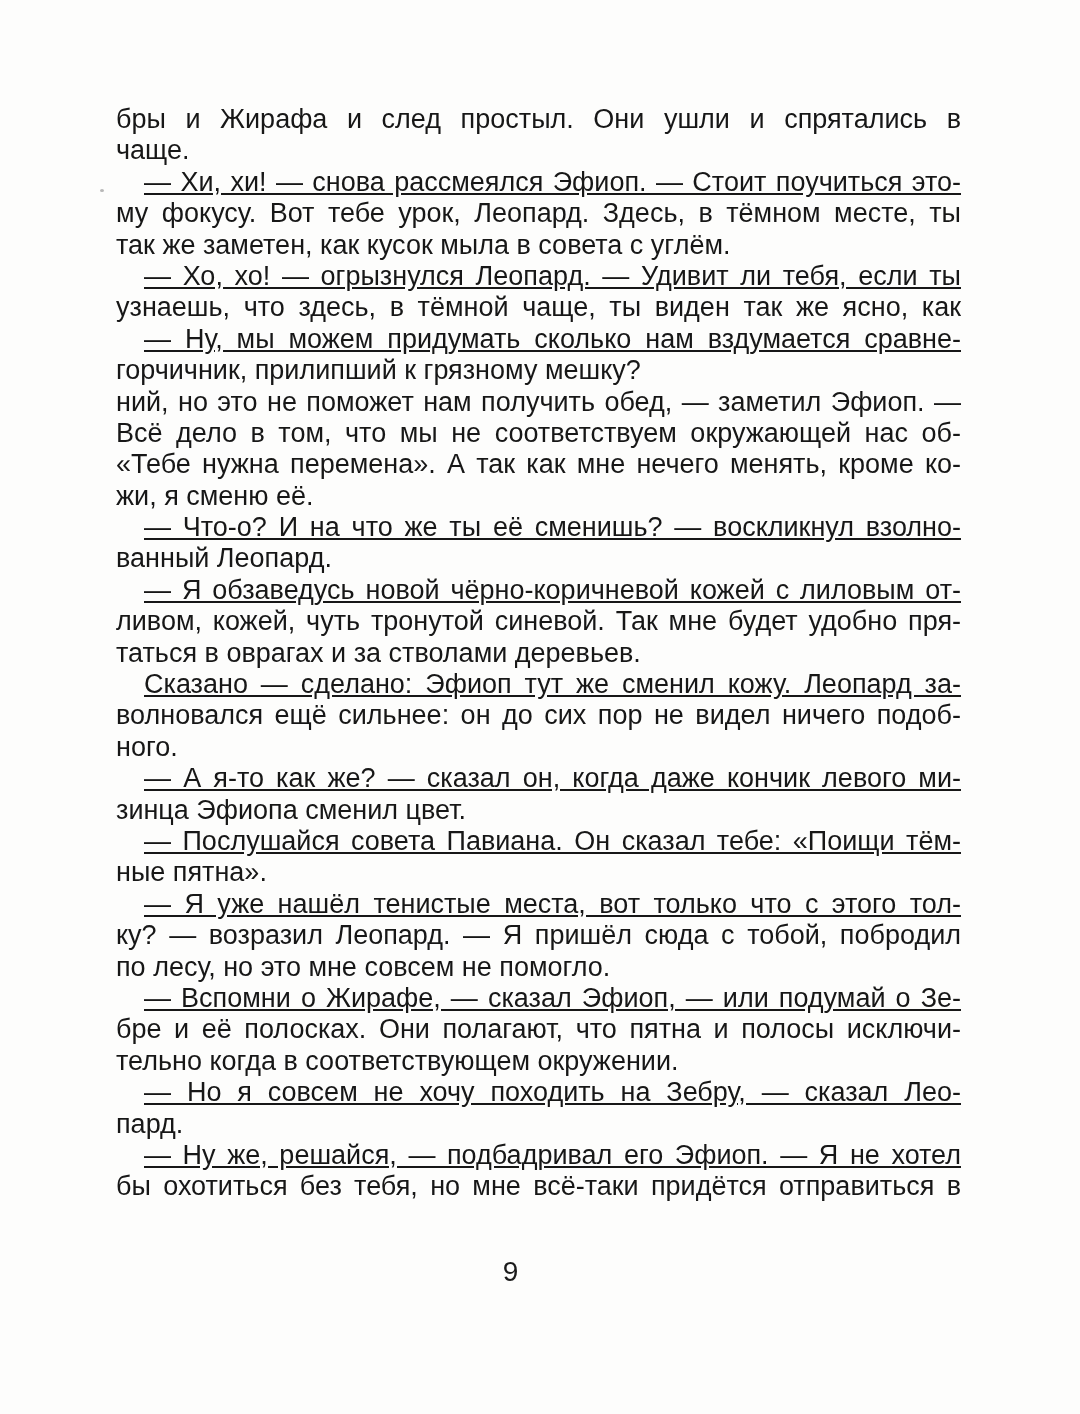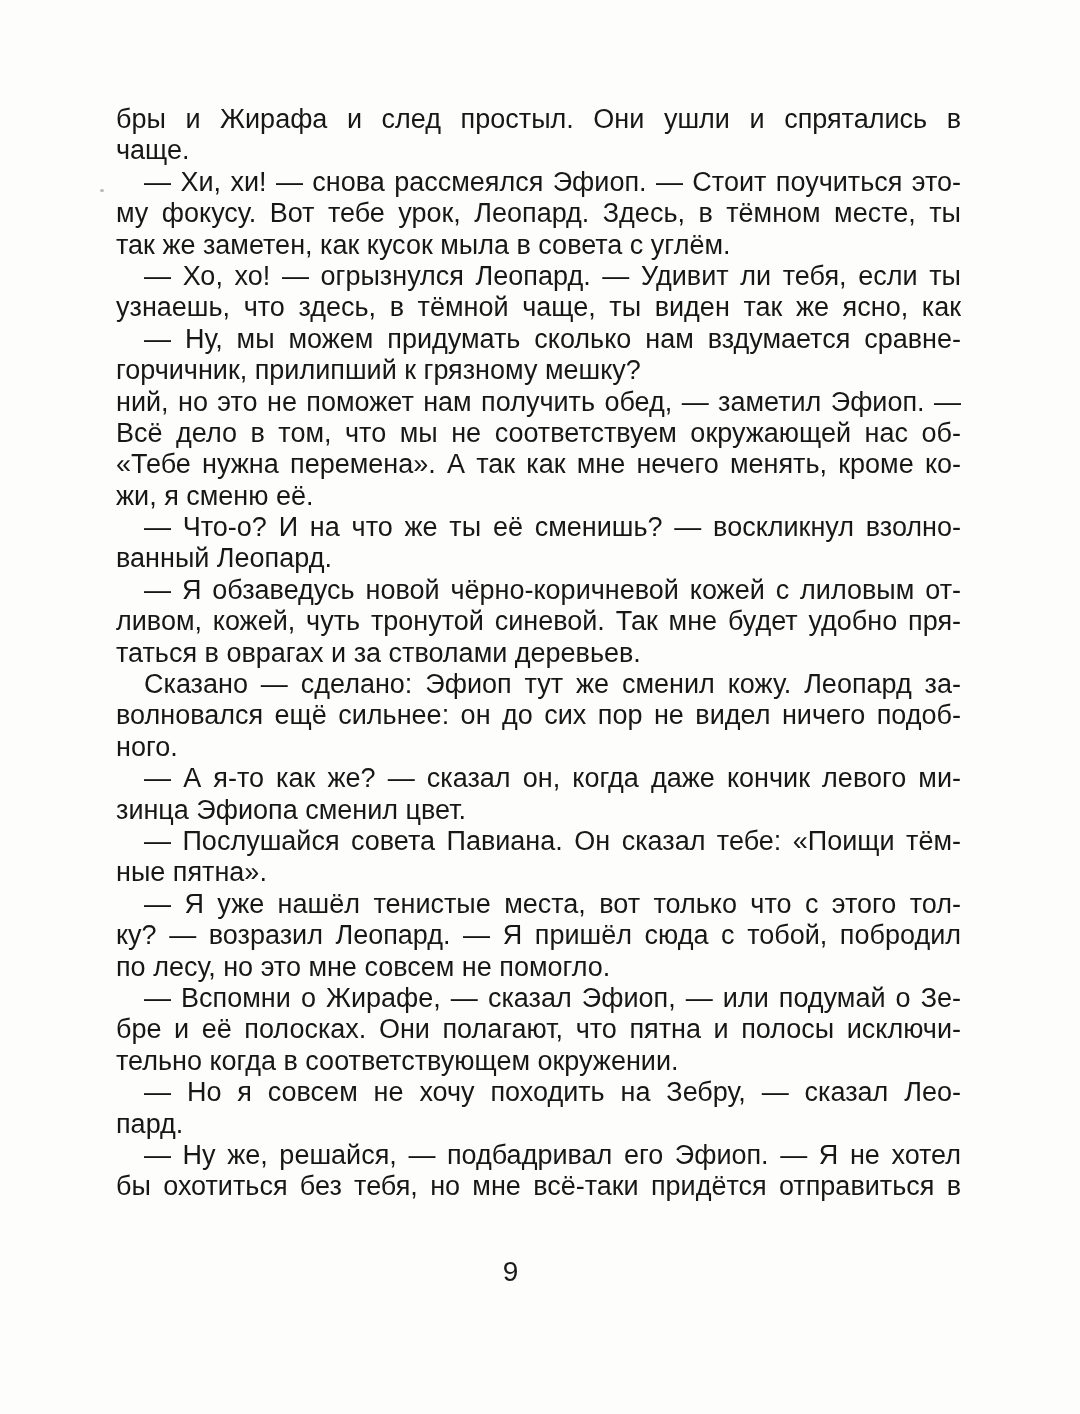--- a/index.html
+++ b/index.html
@@ -34,20 +34,21 @@
     text-align-last: justify;
     height: 31.4px;
     overflow: hidden;
   }
   .line.last {
     text-align: right;
     text-align-last: left;
   }
   .line.indent {
     padding-left: 28px;
+    text-decoration: underline;
   }
   .page-number {
     position: absolute;
     left: 88px;
     top: 1256px;
     width: 845px;
     text-align: center;
     font-size: 28px;
     color: #1a1a1a;
   }

